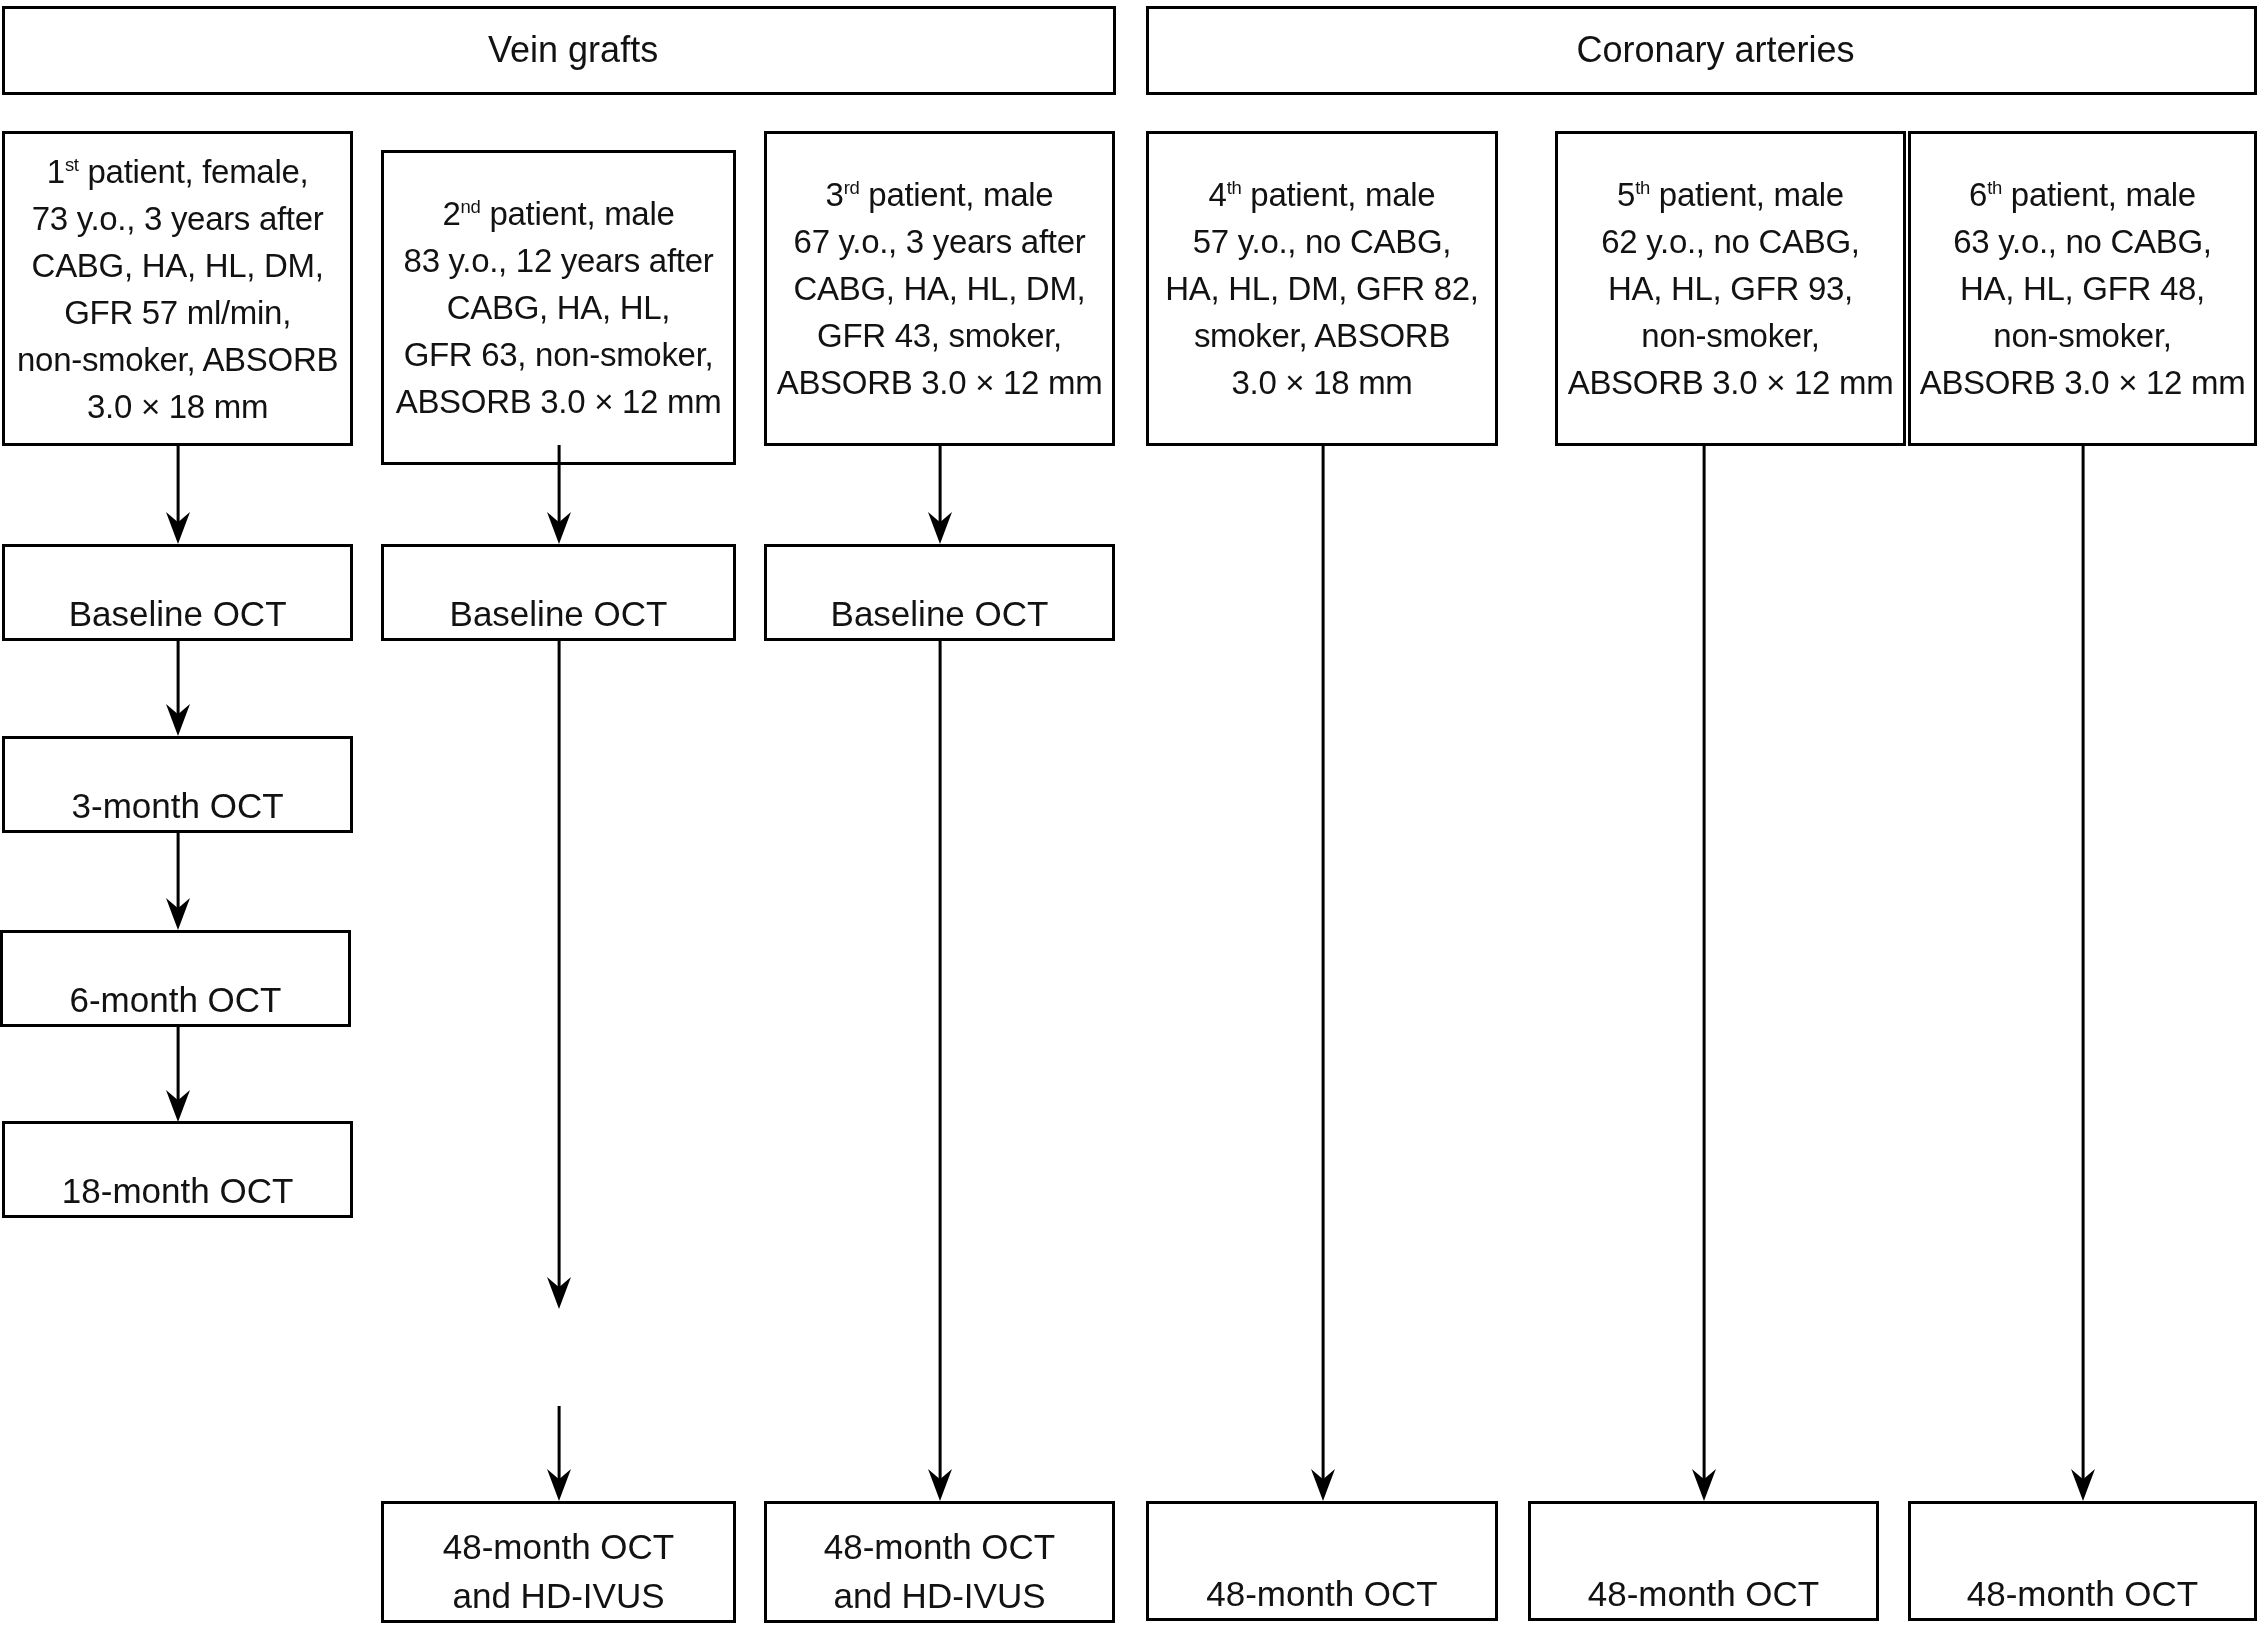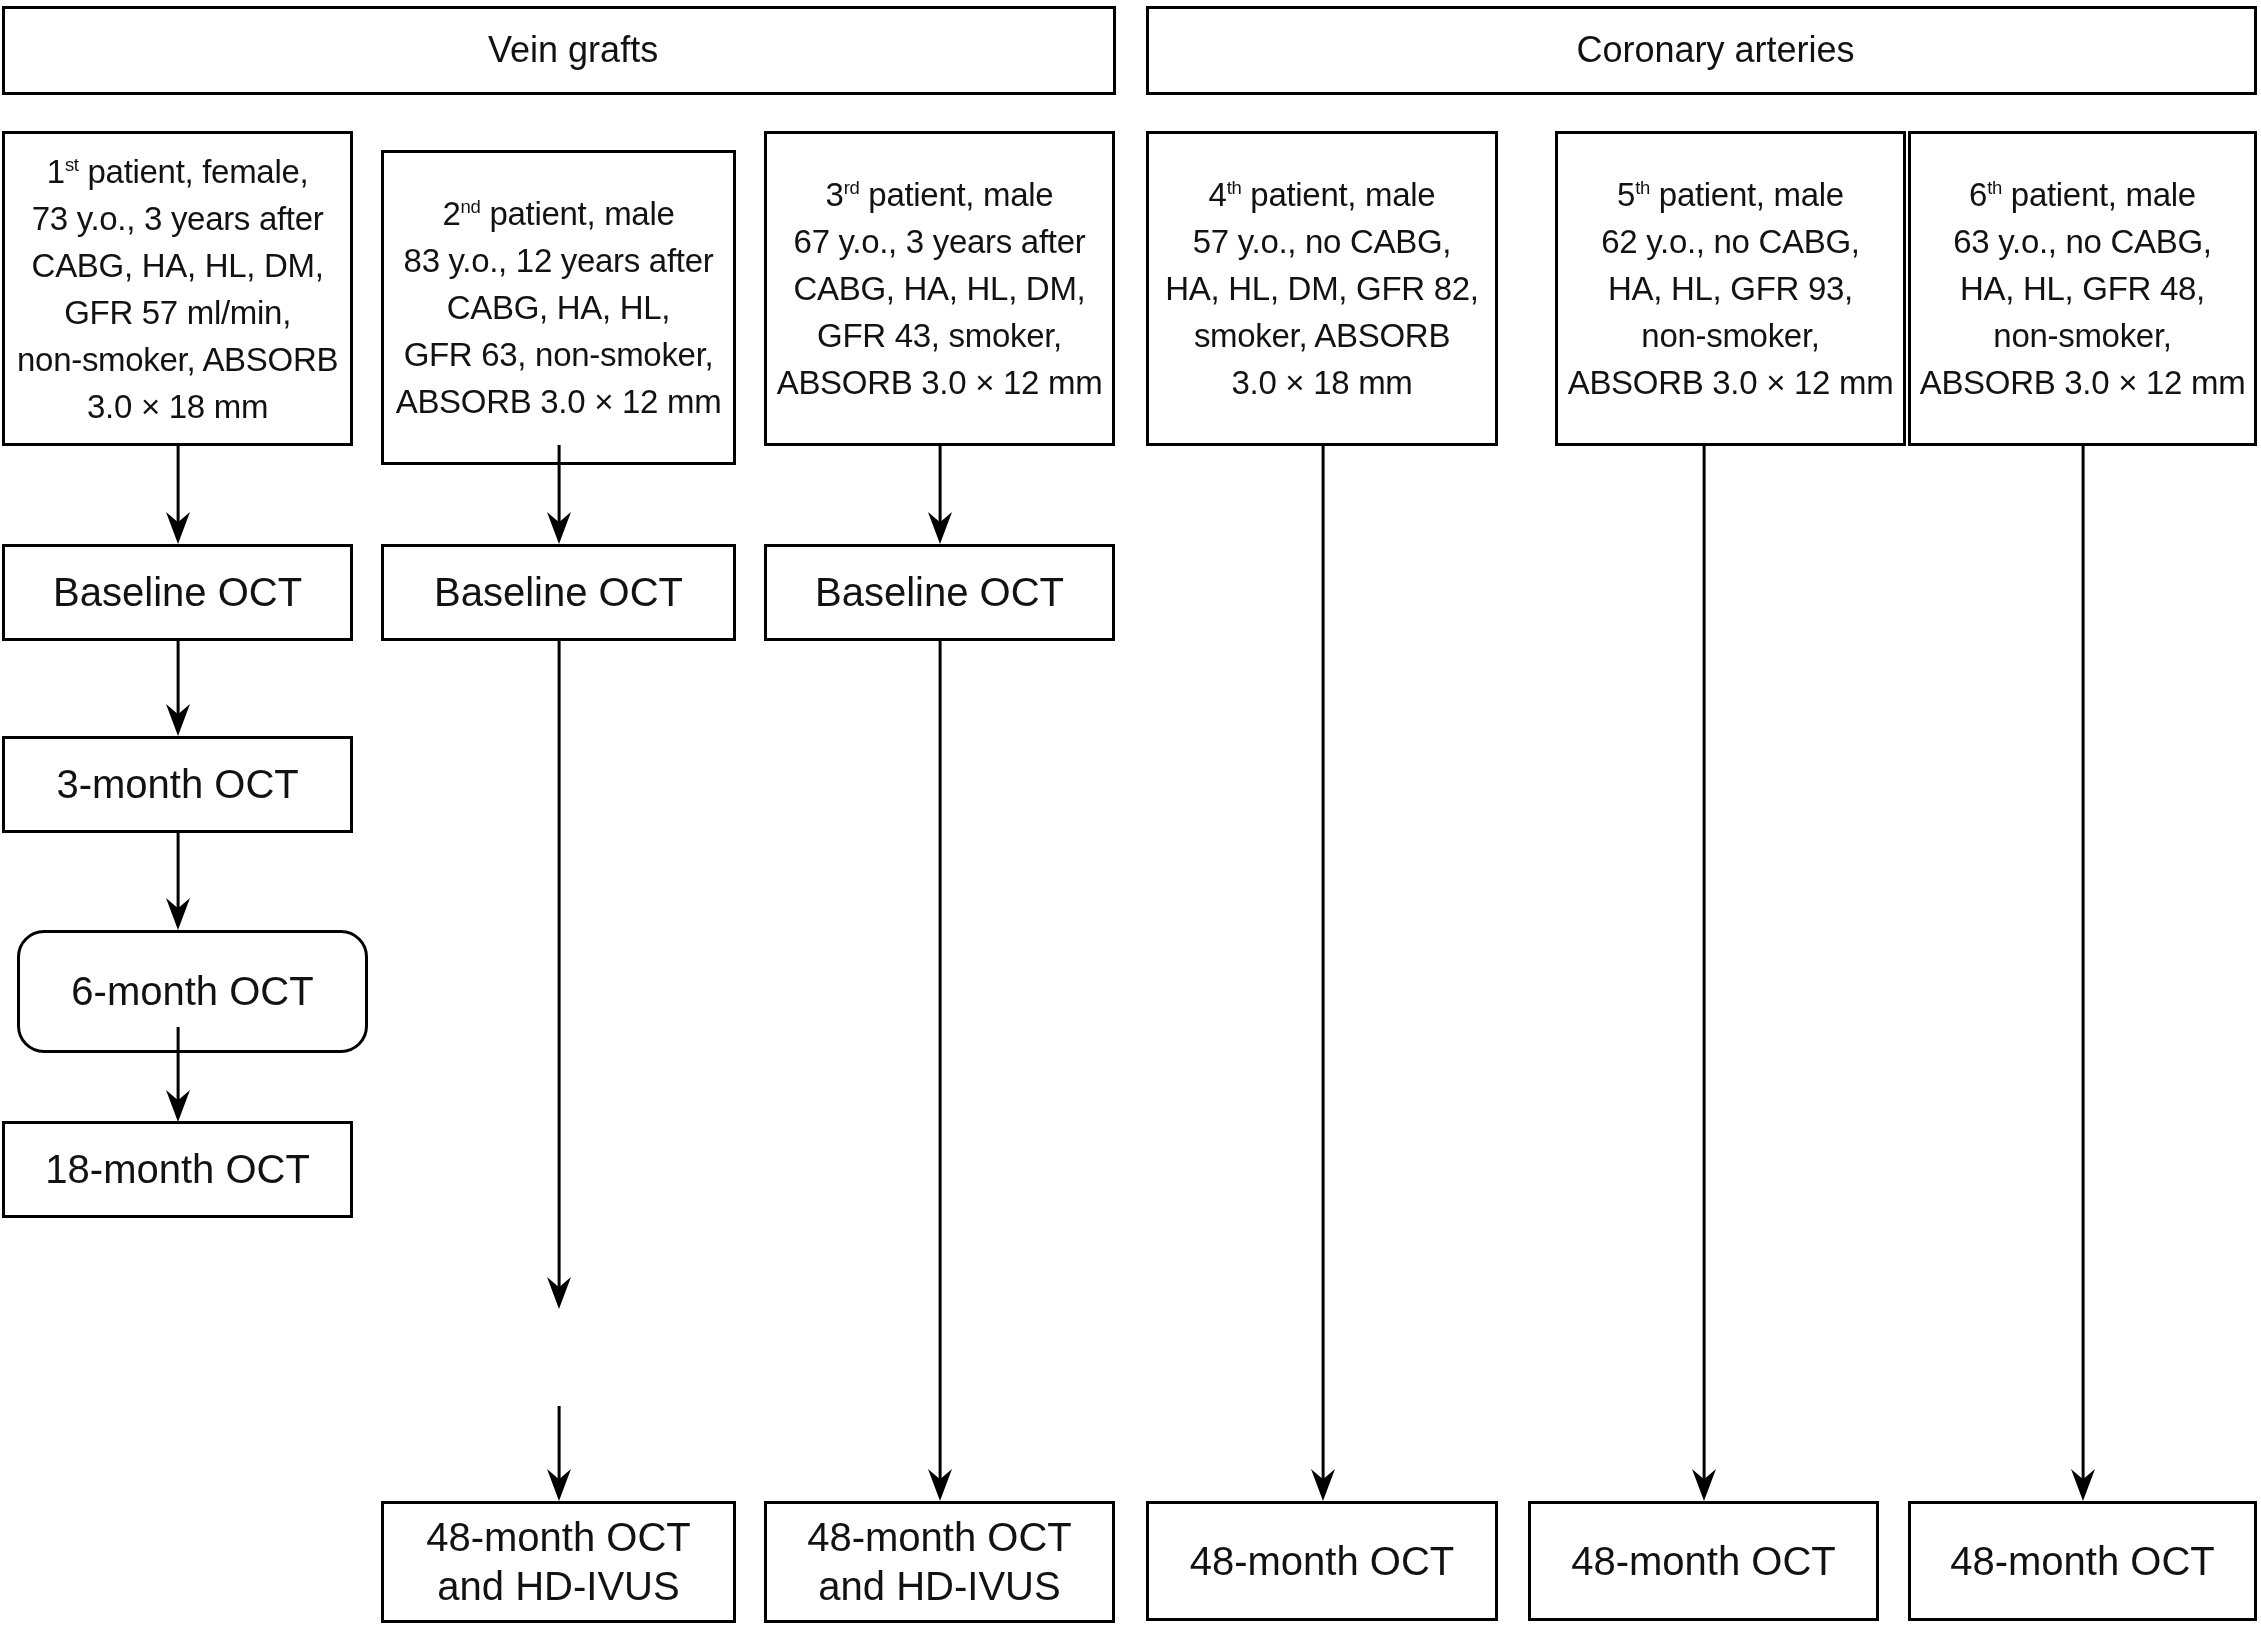--- a/index.html
+++ b/index.html
@@ -32,23 +32,24 @@
   }
   .patient-box {
     font-size: 33px;
     letter-spacing: -0.3px;
   }
   .pline {
     line-height: 47px;
     white-space: nowrap;
   }
   .oct-box {
-    font-size: 40px;
+    font-size: 35px;
     line-height: 49px;
     white-space: nowrap;
+    justify-content: flex-end;
   }
   sup {
     font-size: 0.56em;
     line-height: 0;
     vertical-align: super;
   }
   .arrow {
     position: absolute;
     width: 24px;
   }
@@ -136,21 +137,21 @@
 
   <div class="arrow" style="left:166px; top:445px; height:99px;"></div>
   <div class="box oct-box" style="left:2.1px; top:544px; width:351px; height:97px;">
     <div>Baseline OCT</div>
   </div>
   <div class="arrow" style="left:166px; top:641px; height:95px;"></div>
   <div class="box oct-box" style="left:2.1px; top:736px; width:351px; height:97px;">
     <div>3-month OCT</div>
   </div>
   <div class="arrow" style="left:166px; top:833px; height:97px;"></div>
-  <div class="box oct-box" style="left:17px; top:930px; width:351px; height:123px;border-radius:27px;">
+  <div class="box oct-box" style="left:0; top:930px; width:351px; height:97px;">
     <div>6-month OCT</div>
   </div>
   <div class="arrow" style="left:166px; top:1027px; height:95px;"></div>
   <div class="box oct-box" style="left:2.1px; top:1121px; width:351px; height:97px;">
     <div>18-month OCT</div>
   </div>
 
   <div class="arrow" style="left:547px; top:445px; height:99px;"></div>
   <div class="box oct-box" style="left:381px; top:544px; width:355px; height:97px;">
     <div>Baseline OCT</div>

